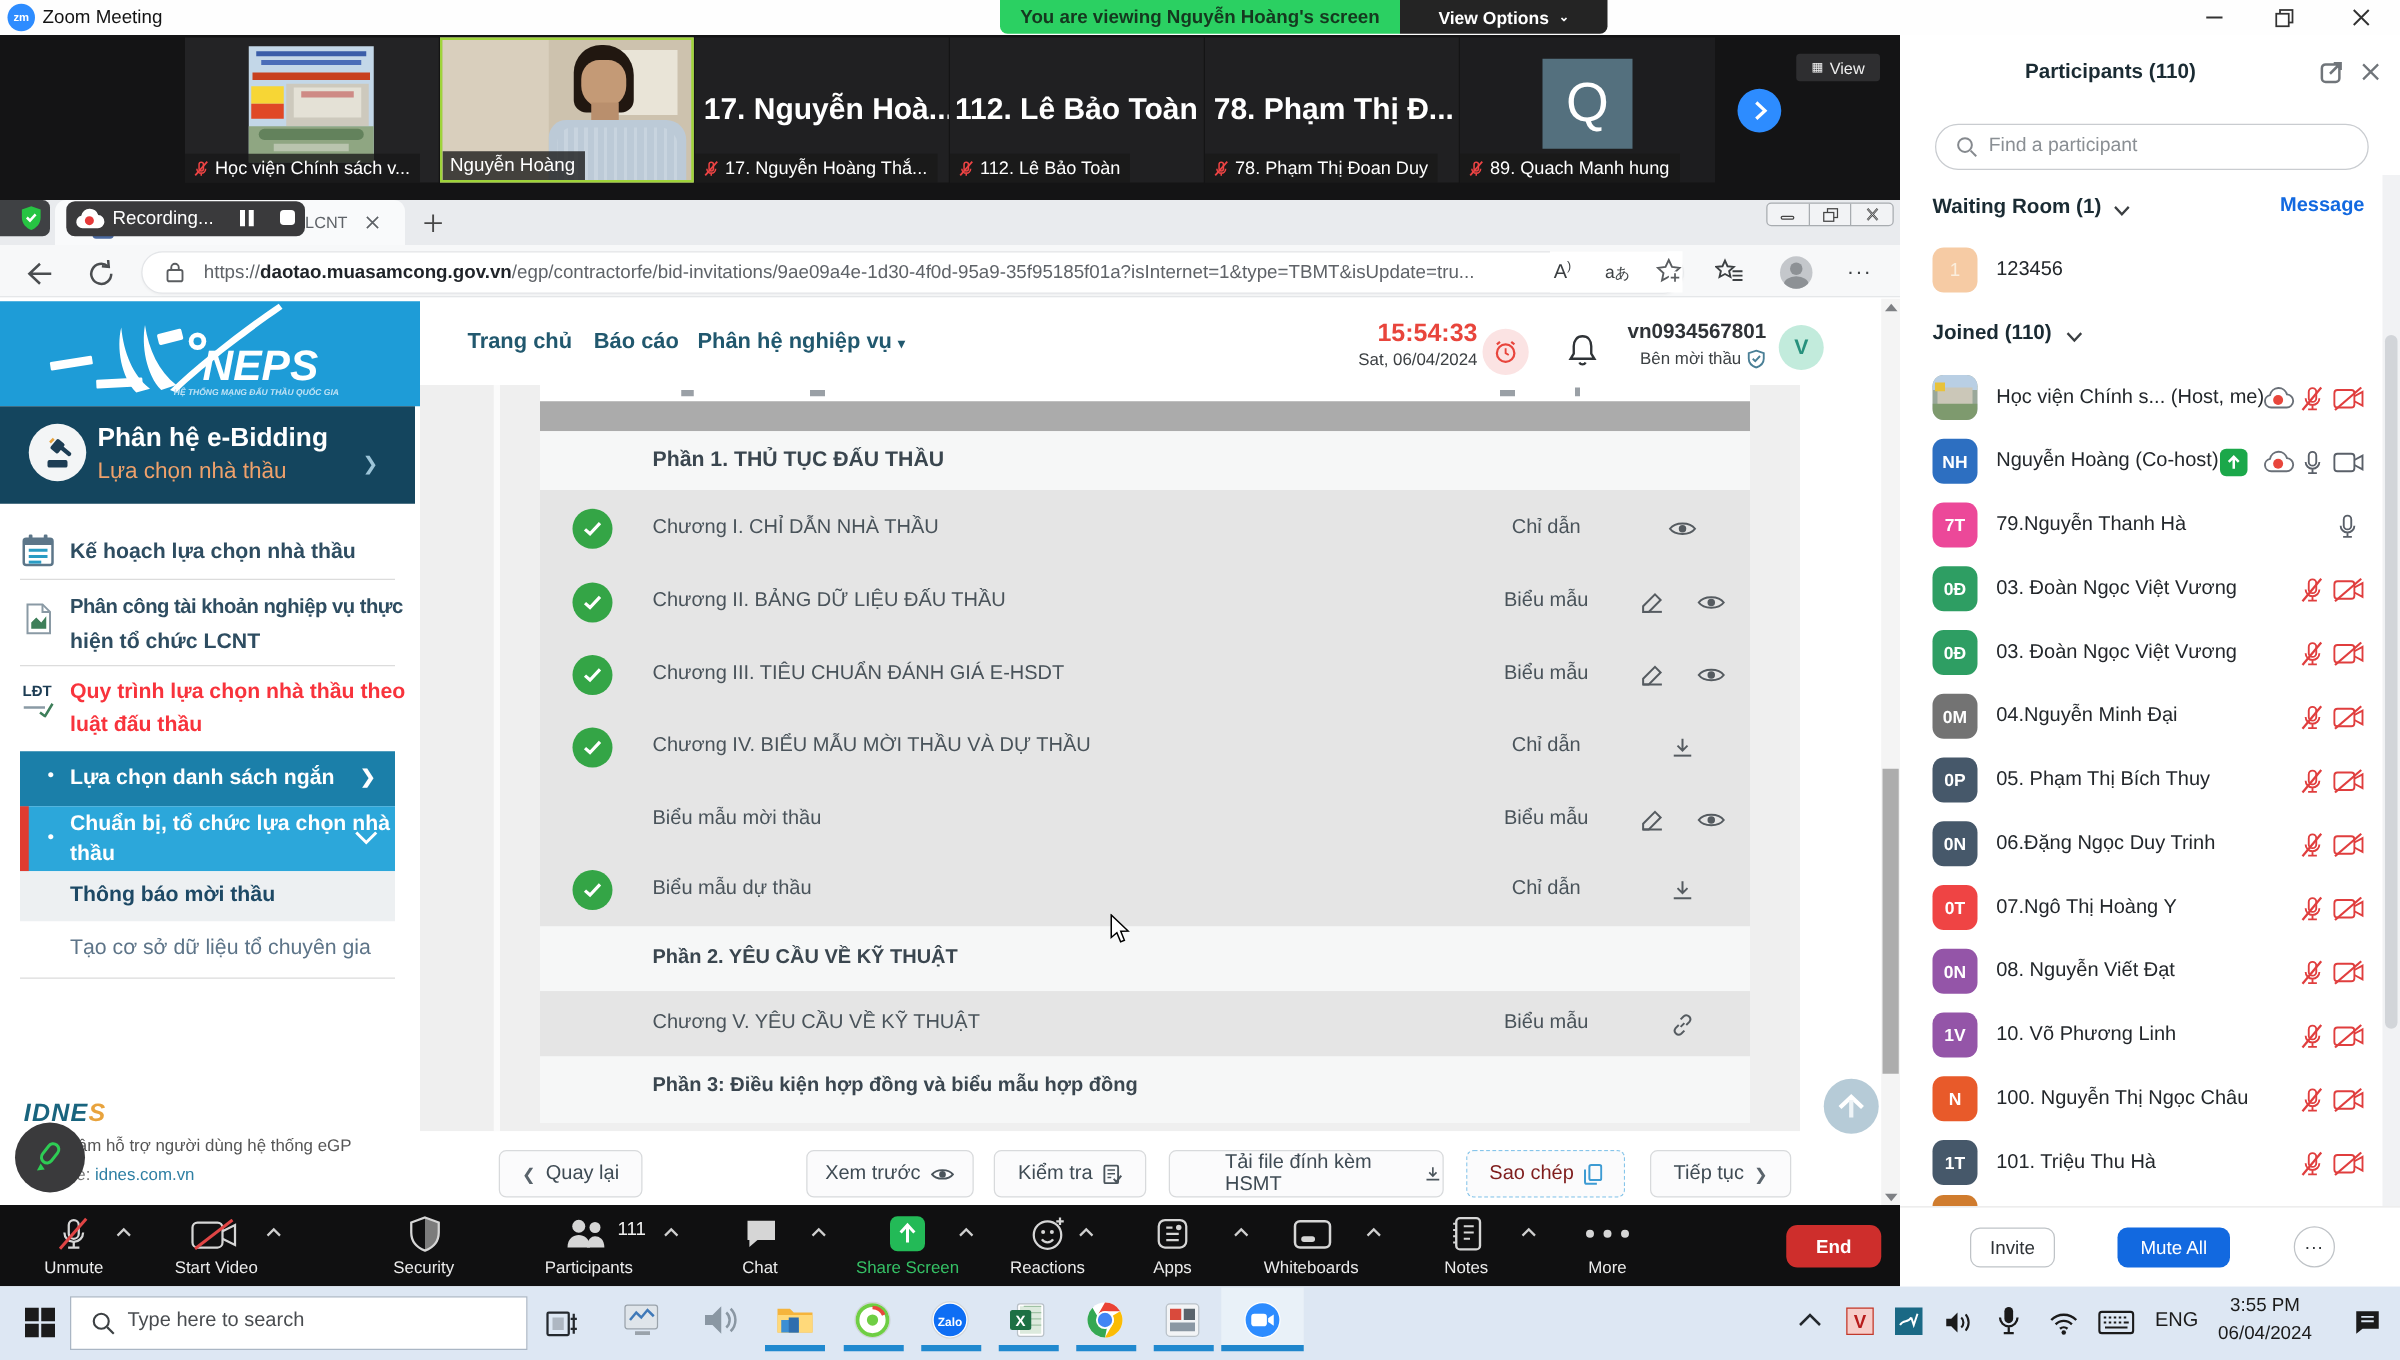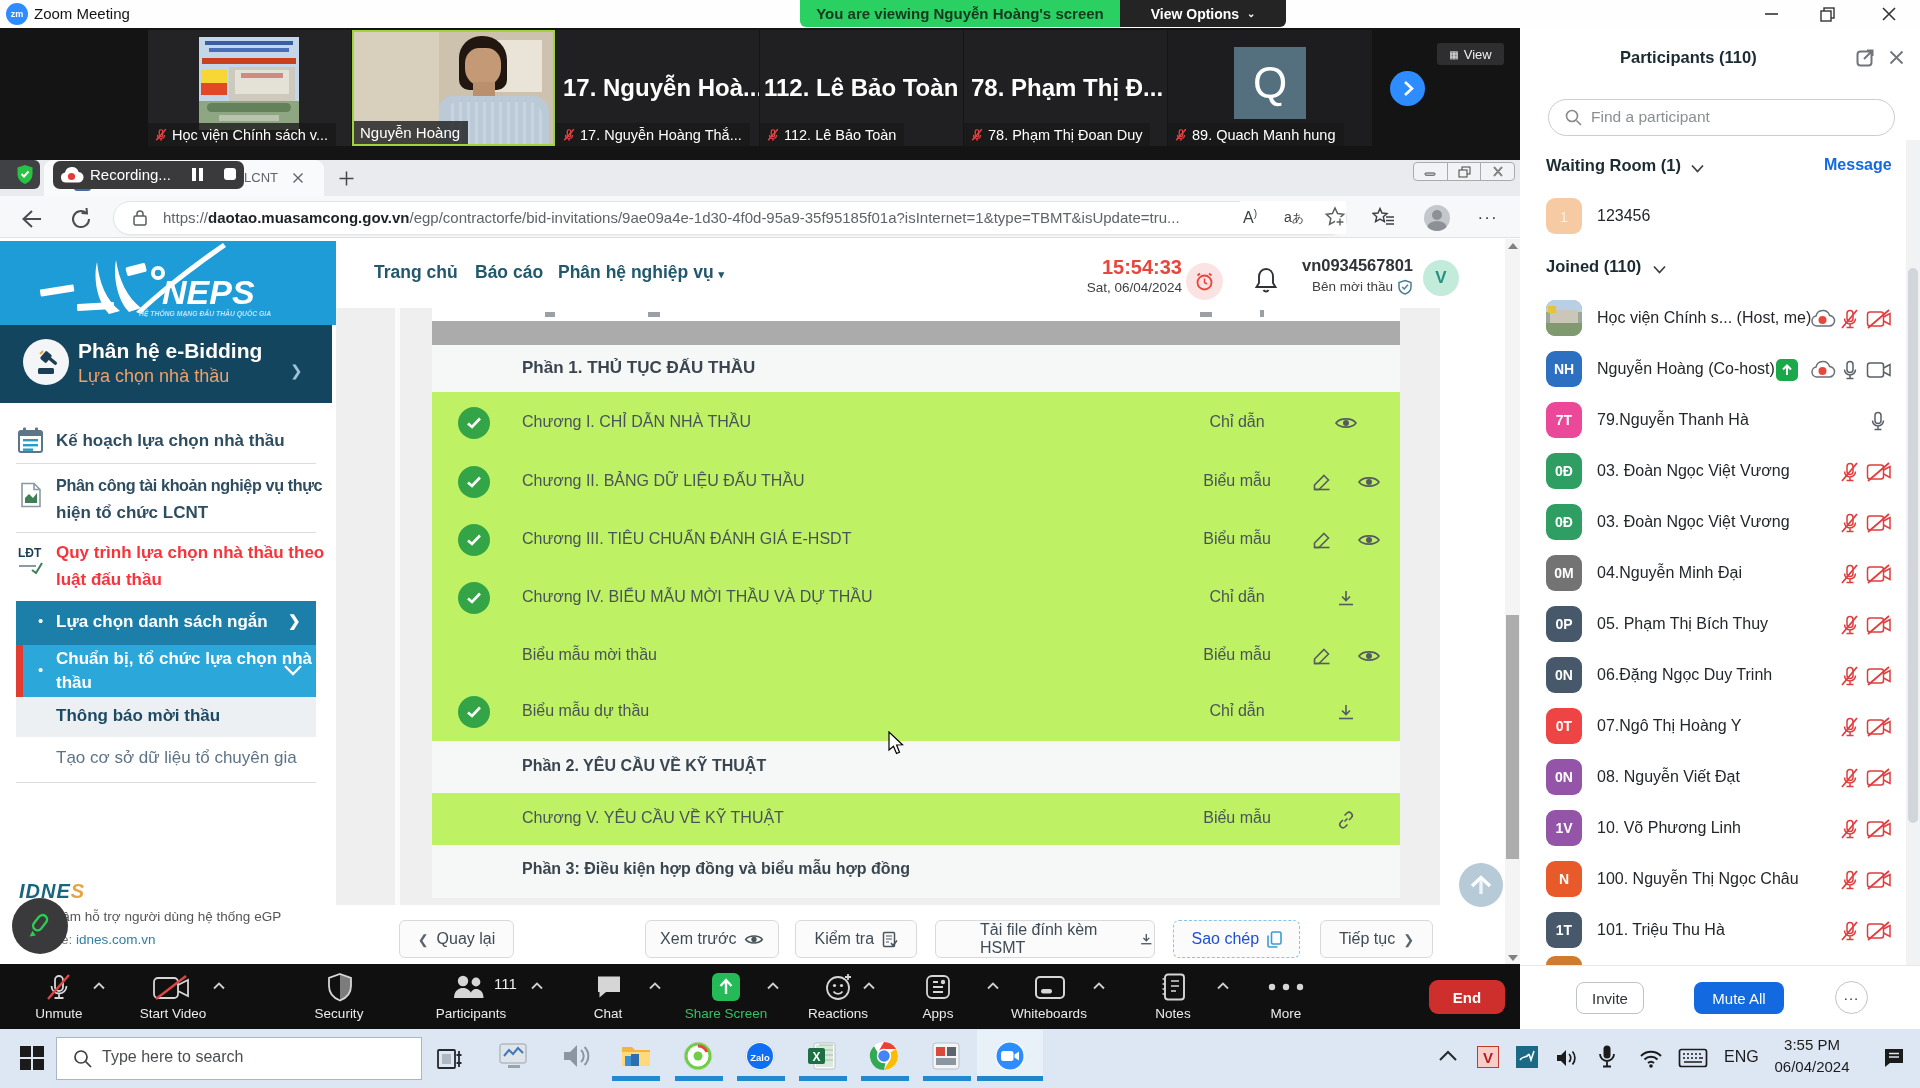--- a/index.html
+++ b/index.html
@@ -1,20 +1,20 @@
 <!DOCTYPE html>
 <html><head><meta charset="utf-8">
 <style>
   html,body{margin:0;padding:0;background:#000;}
   #root{position:relative;width:1920px;height:1088px;overflow:hidden;font-family:"Liberation Sans",sans-serif;background:#fff;}
   .ab{position:absolute;}
   .lbl{position:absolute;background:rgba(24,24,24,.78);color:#fff;font-size:14.5px;display:flex;align-items:center;padding:0 8px 0 6px;height:23px;white-space:nowrap;overflow:hidden;}
   .vname{position:absolute;left:0;right:0;top:44px;color:#fff;font-weight:bold;font-size:24px;white-space:nowrap;overflow:hidden;}
   .mrow{position:absolute;left:16px;width:300px;color:#2e4d61;font-size:17px;}
-  .trow{position:absolute;left:432px;width:968px;border-bottom:1px solid #e7e7e7;background:#bef264;}
+  .trow{position:absolute;left:432px;width:968px;border-bottom:1px solid #e7e7e7;background:#e5e5e5;}
   .hrow{background:#f6f7f7;}
   .rtxt{position:absolute;left:90px;font-size:16px;color:#49535a;}
   .rtyp{position:absolute;left:745px;width:120px;text-align:center;font-size:16px;color:#49535a;}
   .chk{position:absolute;left:26px;width:32px;height:32px;border-radius:50%;background:#34a546;}
   .prow{position:absolute;left:1546px;width:360px;height:51px;}
   .pav{position:absolute;left:0;top:7px;width:36px;height:36px;border-radius:9px;color:#fff;font-weight:bold;font-size:14px;display:flex;align-items:center;justify-content:center;}
   .pnm{position:absolute;left:51px;top:16px;font-size:16px;color:#23272b;white-space:nowrap;}
   .zbtn{position:absolute;text-align:center;color:#ececec;font-size:13.5px;}
   .bbtn{position:absolute;top:920px;height:38px;border:1px solid #d8dadc;border-radius:6px;background:#fbfbfc;color:#3f4b54;font-size:16px;display:flex;align-items:center;justify-content:center;box-sizing:border-box;}
 </style></head>
@@ -397,21 +397,21 @@
       </svg></div>
 <div class="bbtn" style="left:795px;width:122px;">Kiểm tra&nbsp;<svg width="16" height="17" viewBox="0 0 16 17" style="margin-left:3px;">
         <rect x="1.5" y="1.5" width="11" height="14" rx="1" fill="none" stroke="#4a545b" stroke-width="1.5"></rect>
         <path d="M4 5 H10 M4 8 H10 M4 11 H7" stroke="#4a545b" stroke-width="1.2"></path>
         <path d="M9 12 L11 14.5 L15 9.5" fill="none" stroke="#4a545b" stroke-width="1.6"></path>
       </svg></div>
 <div class="bbtn" style="left:935px;width:220px;padding-left:44px;">Tải file đính kèm HSMT&nbsp;<svg width="16" height="16" viewBox="0 0 20 20" style="margin-left:3px;">
         <path d="M10 3 V12 M6 8.5 L10 12.5 L14 8.5" fill="none" stroke="#4a545b" stroke-width="1.8"></path>
         <path d="M3 16.5 H17" stroke="#4a545b" stroke-width="1.8"></path>
       </svg></div>
-<div class="bbtn" style="left:1173px;width:127px;border:1.5px dashed #86c5ea;color:#1d4ed8;">Sao chép&nbsp;<svg width="15" height="17" viewBox="0 0 15 17" style="margin-left:3px;">
+<div class="bbtn" style="left:1173px;width:127px;border:1.5px dashed #86c5ea;color:#7f1d1d;">Sao chép&nbsp;<svg width="15" height="17" viewBox="0 0 15 17" style="margin-left:3px;">
         <rect x="4.5" y="1" width="9.5" height="12" rx="1.5" fill="none" stroke="#3d9bd3" stroke-width="1.6"></rect>
         <path d="M10.5 16 H2.5 a1.5 1.5 0 0 1-1.5-1.5 V4.5" fill="none" stroke="#3d9bd3" stroke-width="1.6"></path>
       </svg></div>
 <div class="bbtn" style="left:1320px;width:113px;">Tiếp tục<span style="font-size:13px;margin-left:8px;color:#5a646c;">❯</span></div>
 
 <div class="ab" style="left:1505px;top:239px;width:15px;height:725px;background:#f4f4f4;"></div>
 <div class="ab" style="left:1508px;top:243px;width:0;height:0;border-left:5px solid transparent;border-right:5px solid transparent;border-bottom:6px solid #7e8084;"></div>
 <div class="ab" style="left:1508px;top:955px;width:0;height:0;border-left:5px solid transparent;border-right:5px solid transparent;border-top:6px solid #7e8084;"></div>
 <div class="ab" style="left:1506px;top:615px;width:13px;height:244px;background:#adadad;"></div>
 <div class="ab" style="left:1459px;top:863px;width:44px;height:44px;border-radius:50%;background:#b6cbd7;"></div>

